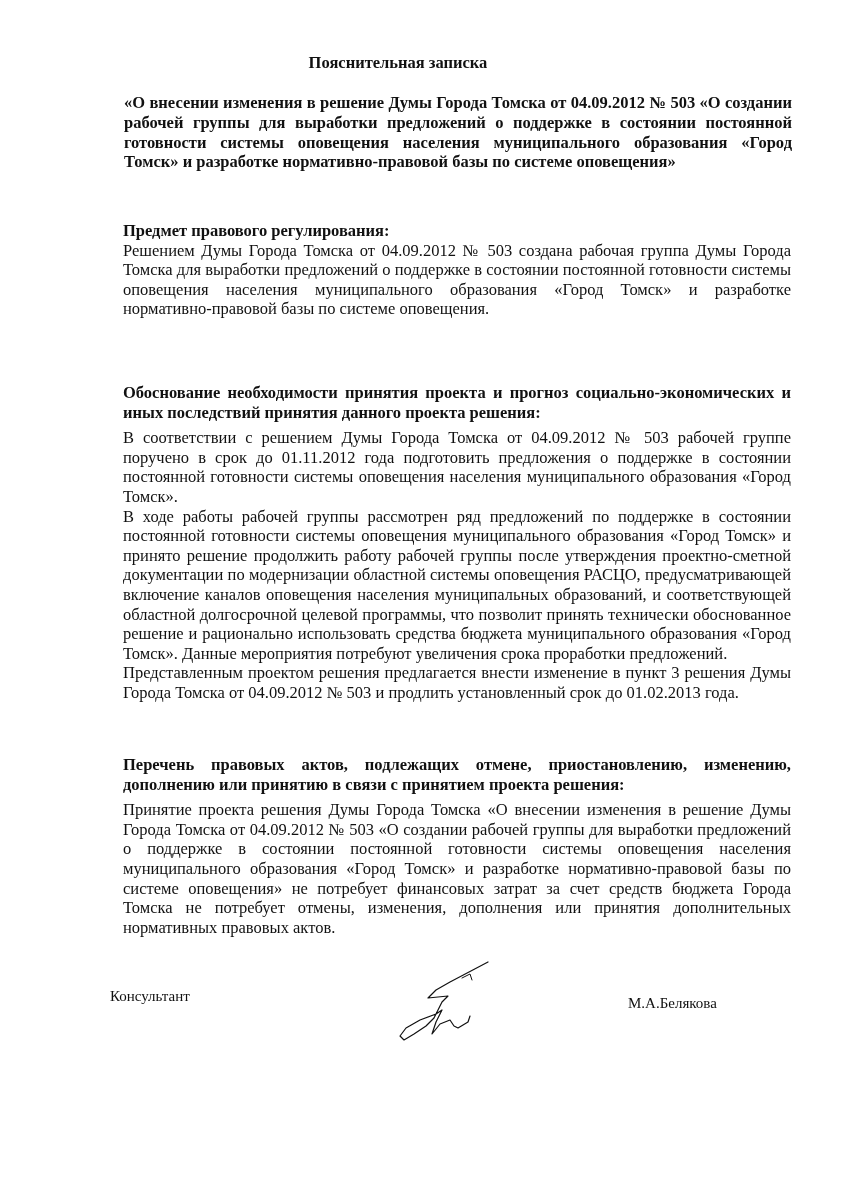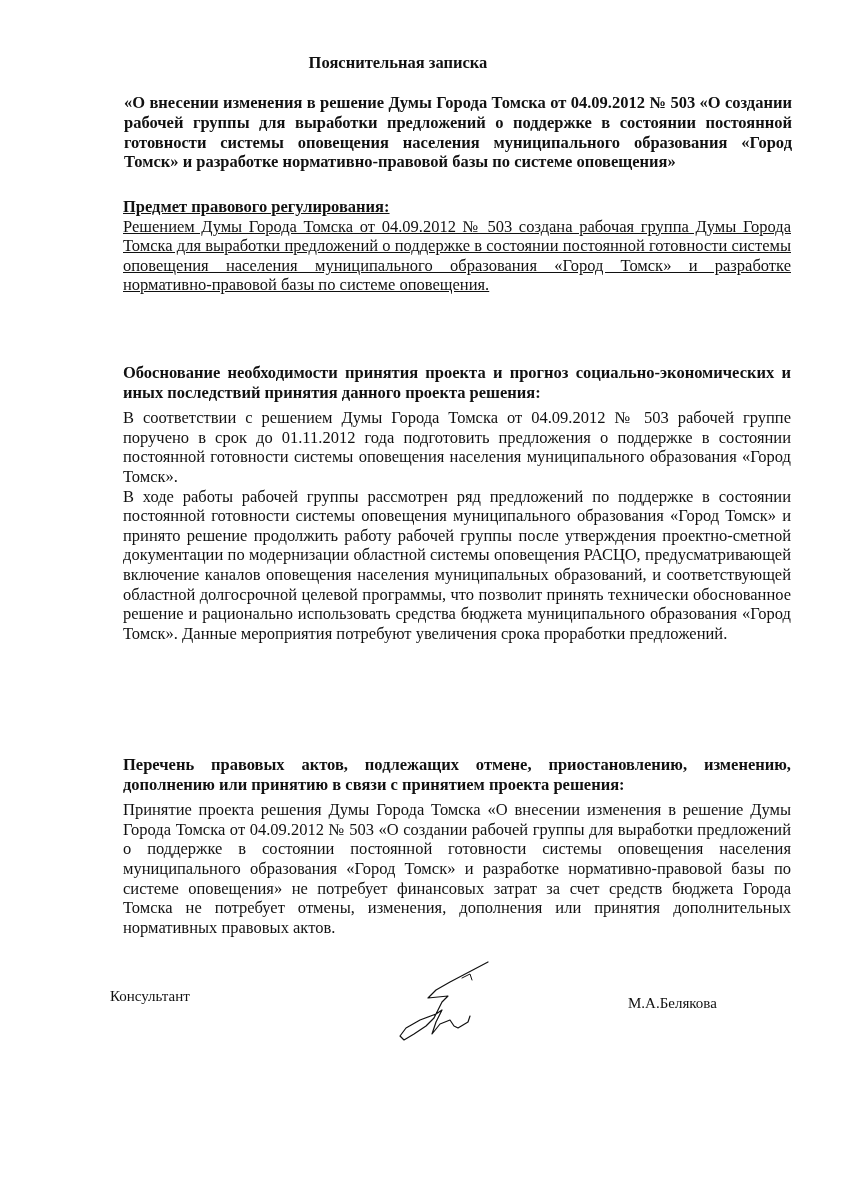--- a/index.html
+++ b/index.html
@@ -26,29 +26,30 @@
 </style>
 </head>
 <body>
 
 <div class="page">
 
   <div class="title" style="top:53px;">Пояснительная записка</div>
 
   <div class="block bold subject">«О внесении изменения в решение Думы Города Томска от 04.09.2012 № 503  «О создании рабочей группы для выработки предложений о поддержке  в состоянии постоянной   готовности системы оповещения населения муниципального образования «Город Томск» и разработке нормативно-правовой базы по системе оповещения»</div>
 
-  <div class="block" style="top:197px;text-decoration:underline;">
+  <div class="block" style="top:221px;">
     <p class="h">Предмет правового регулирования:</p>
     <p>Решением Думы Города Томска от 04.09.2012 № 503 создана рабочая группа Думы Города Томска для выработки предложений о поддержке в состоянии постоянной  готовности системы оповещения населения муниципального образования «Город Томск» и разработке нормативно-правовой базы по системе оповещения.</p>
   </div>
 
-  <div class="block" style="top:363px;">
+  <div class="block" style="top:383px;">
     <p class="h" style="margin-bottom:6px;">Обоснование необходимости принятия проекта и прогноз социально-экономических и иных последствий  принятия данного проекта решения:</p>
     <p>В соответствии с решением  Думы Города Томска от 04.09.2012 № 503 рабочей группе поручено в срок до 01.11.2012 года подготовить предложения о поддержке  в состоянии постоянной готовности системы оповещения населения муниципального образования «Город Томск».</p>
     <p>В ходе работы рабочей группы рассмотрен ряд предложений по поддержке в состоянии постоянной готовности системы оповещения муниципального образования «Город Томск»  и принято решение продолжить работу рабочей группы после утверждения проектно-сметной  документации по модернизации областной системы оповещения РАСЦО, предусматривающей включение каналов оповещения населения муниципальных образований, и соответствующей областной  долгосрочной  целевой программы, что позволит принять технически обоснованное решение и рационально использовать средства  бюджета муниципального образования «Город Томск». Данные мероприятия потребуют увеличения срока проработки предложений.</p>
+    <p>Представленным проектом решения предлагается внести  изменение в пункт 3 решения Думы Города Томска от 04.09.2012 № 503 и продлить  установленный  срок до 01.02.2013 года.</p>
   </div>
 
   <div class="block" style="top:755px;">
     <p class="h" style="margin-bottom:6px;">Перечень правовых актов, подлежащих отмене, приостановлению, изменению, дополнению или принятию в связи  с принятием проекта решения:</p>
     <p>Принятие проекта решения Думы Города Томска «О внесении изменения в решение Думы Города Томска от 04.09.2012 № 503 «О  создании рабочей группы для выработки предложений о поддержке  в состоянии постоянной  готовности системы оповещения населения муниципального образования «Город Томск» и разработке нормативно-правовой базы по системе оповещения» не потребует финансовых затрат за счет средств бюджета Города Томска не потребует отмены, изменения, дополнения или принятия дополнительных нормативных правовых актов.</p>
   </div>
 
   <div class="sign-label" style="left:110px;">Консультант</div>
 
   <svg class="signature" viewBox="0 0 110 90">

